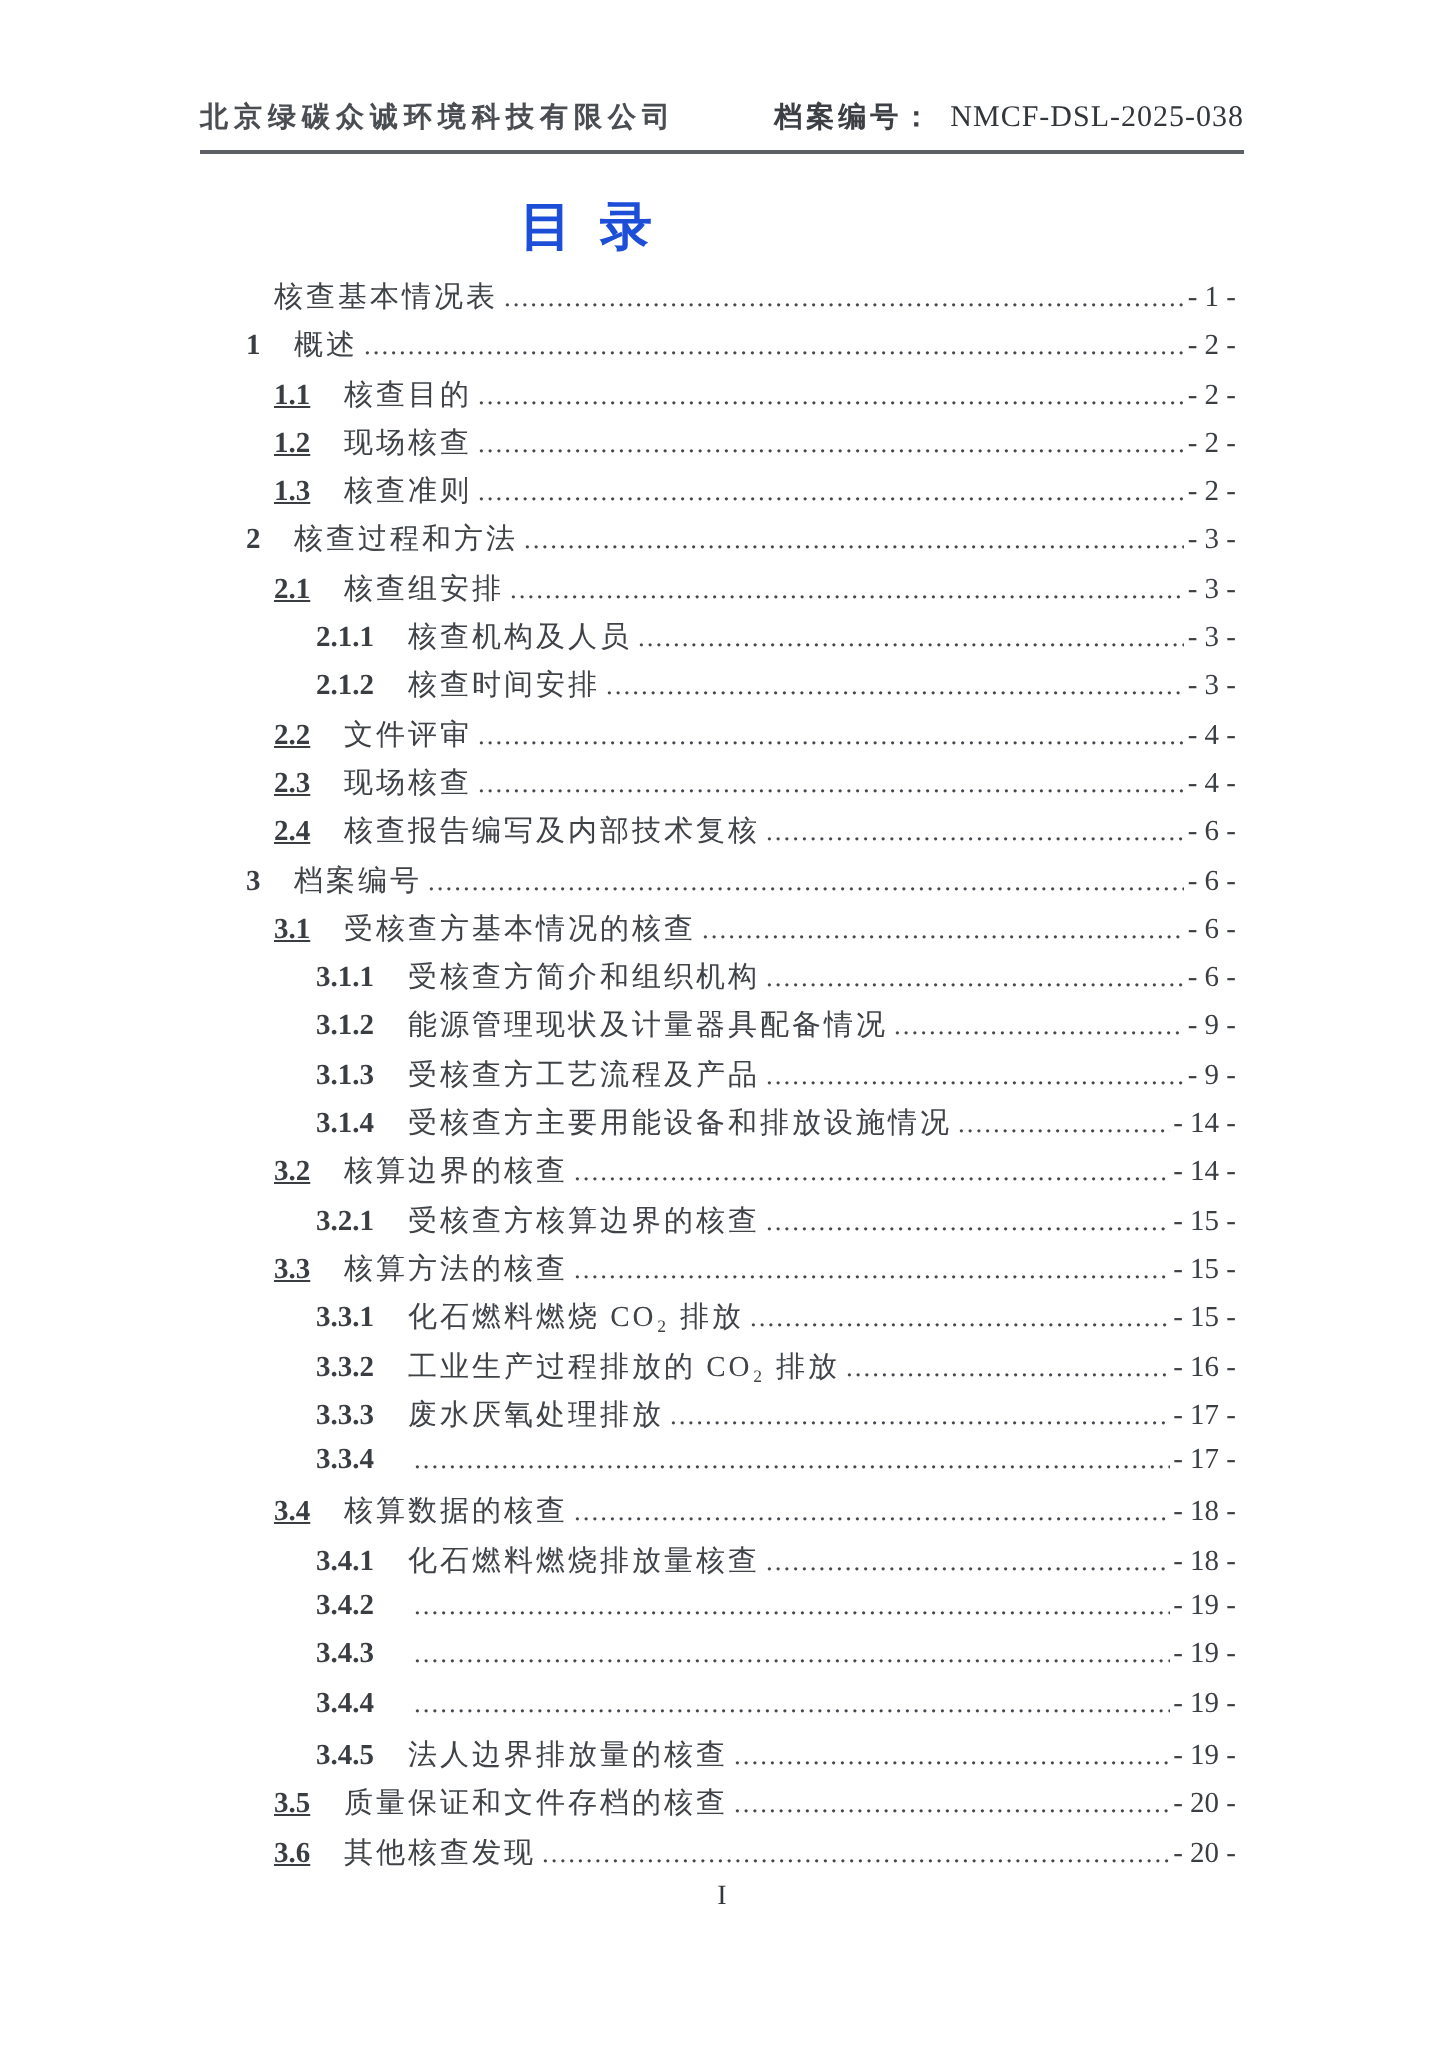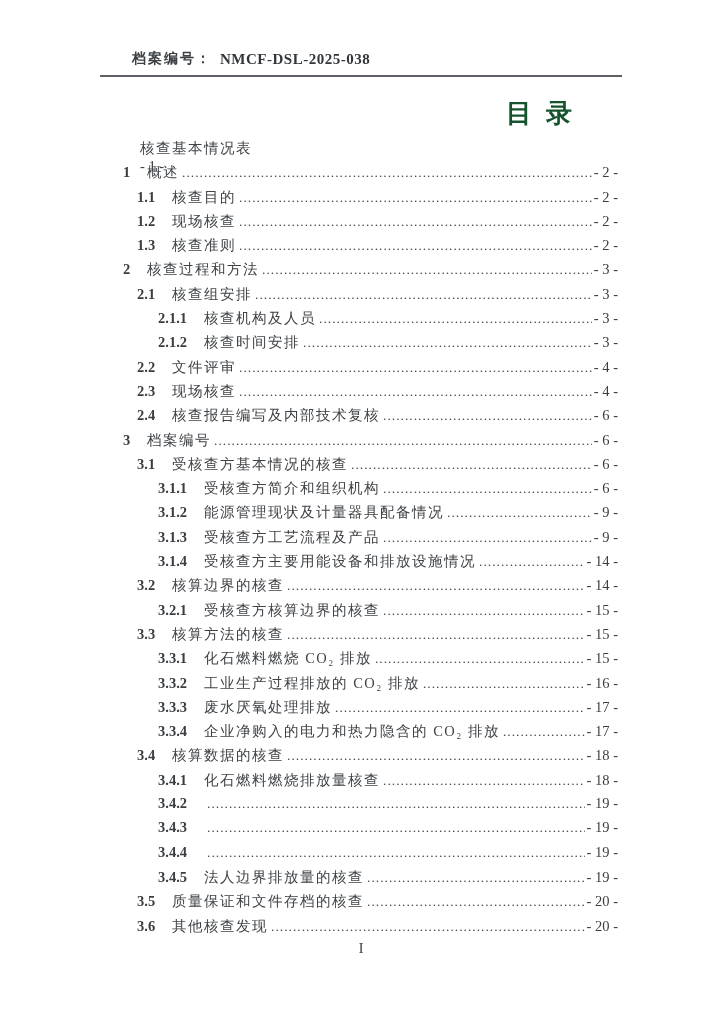--- a/index.html
+++ b/index.html
@@ -16,26 +16,26 @@
     position:absolute;left:100px;top:50px;width:522px;
     display:flex;justify-content:space-between;align-items:flex-end;
     padding-bottom:7px;
     border-bottom:2px solid #5d6165;
   }
   .company{
     font-size:14px;font-weight:bold;letter-spacing:3px;color:#4a4e52;
   }
   .fileno{display:flex;align-items:center;gap:8px;margin-left:32px;}
   .fileno .label{font-size:14px;font-weight:bold;letter-spacing:2px;color:#3c4044;}
-  .fileno .value{font-size:15px;font-weight:bold;color:#33373b;letter-spacing:0.5px;}
+  .fileno .value{font-size:15px;font-weight:normal;color:#33373b;letter-spacing:0.5px;}
   
   .doc-title{
     position:absolute;left:0;top:96px;width:586px;
-    text-align:right;
-    font-size:26px;font-weight:bold;color:#14532d;
+    text-align:center;
+    font-size:26px;font-weight:bold;color:#1d4ed8;
     letter-spacing:14px;text-indent:14px;
   }
   
   .toc{
     position:absolute;left:100px;top:139px;width:518px;
   }
   .toc-row{
     display:flex;align-items:baseline;
     height:24.3px;
     font-size:14.5px;
@@ -56,40 +56,41 @@
   }
   .toc-row .leader::after{
     content:"......................................................................................................................................................................";
     letter-spacing:1px;font-size:13.5px;
   }
   .toc-row .pg{
     flex:0 0 auto;white-space:pre;
     color:#3a3e42;text-align:right;
   }
   
-  .lvl-e{padding-left:37px;flex-direction:column;}
+  .lvl-e{padding-left:37px;}
   .lvl-0{padding-left:23px;}
   .lvl-0 .num{min-width:24px;}
   .lvl-1{padding-left:37px;}
-  .lvl-1 .num{min-width:35px;}
+  .lvl-1 .num{min-width:35px;text-decoration:underline;}
   .lvl-2{padding-left:58px;}
   .lvl-2 .num{min-width:46px;}
   
   .footer{
     position:absolute;left:0;top:941px;width:723px;
     text-align:center;
     font-size:14px;color:#33373b;letter-spacing:1px;
   }
 </style>
 </head>
 <body>
 
 <div class="page">
 
   <div class="header">
+    <span class="company">北京绿碳众诚环境科技有限公司</span>
     <span class="fileno">
       <span class="label">档案编号：</span>
       <span class="value">NMCF-DSL-2025-038</span>
     </span>
   </div>
 
   <div class="doc-title">目录</div>
 
   <div class="toc">
       <div class="toc-row lvl-e">
@@ -231,21 +232,20 @@
       <span class="pg">- 16 -</span>
     </div>
       <div class="toc-row lvl-2">
       <span class="num">3.3.3</span>
       <span class="ttl">废水厌氧处理排放</span>
       <span class="leader"></span>
       <span class="pg">- 17 -</span>
     </div>
       <div class="toc-row lvl-2">
       <span class="num">3.3.4</span>
-      <span class="ttl">企业净购入的电力和热力隐含的 CO₂ 排放</span>
       <span class="leader"></span>
       <span class="pg">- 17 -</span>
     </div>
       <div class="toc-row lvl-1">
       <span class="num">3.4</span>
       <span class="ttl">核算数据的核查</span>
       <span class="leader"></span>
       <span class="pg">- 18 -</span>
     </div>
       <div class="toc-row lvl-2">

